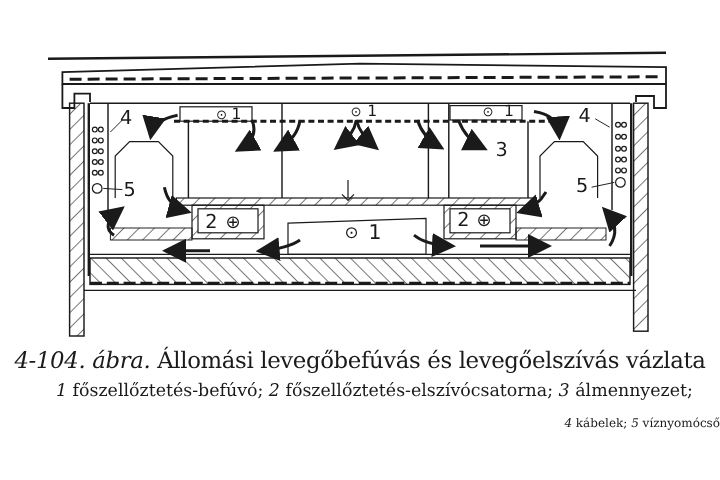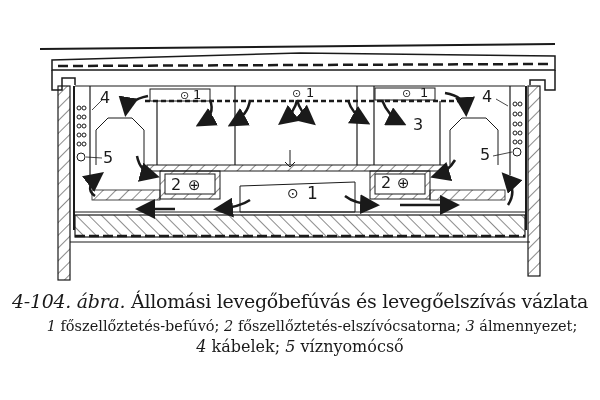--- a/index.html
+++ b/index.html
@@ -2,21 +2,21 @@
 <html><head>
 <meta charset="utf-8">
 <style>
   html, body { margin:0; padding:0; background:#ffffff; }
   body { width:600px; height:400px; position:relative; overflow:hidden; font-family:"DejaVu Serif", serif; color:#1a1a1a; }
   #figure { position:absolute; left:0; top:0; width:600px; height:290px; }
   .caption { position:absolute; left:0; width:600px; text-align:center; }
   #cap-title { top:290px; font-size:19px; letter-spacing:-0.3px; }
   #cap-title .it { font-style:italic; }
   #cap-legend1 { top:318px; font-size:14.5px;padding-left:12px; }
-  #cap-legend2 { top:337px; font-size:16px; }
+  #cap-legend2 { top:348px; font-size:10px;text-align:right; }
   .num { font-style:italic; }
   svg text { font-family:"DejaVu Sans", sans-serif; fill:#1a1a1a; }
 </style>
 </head>
 <body>
 
 <div id="figure">
 <svg width="600" height="290" viewBox="0 0 600 290" xmlns="http://www.w3.org/2000/svg">
   <defs>
     <pattern id="hatch" patternUnits="userSpaceOnUse" width="9" height="9" patternTransform="rotate(45)">

